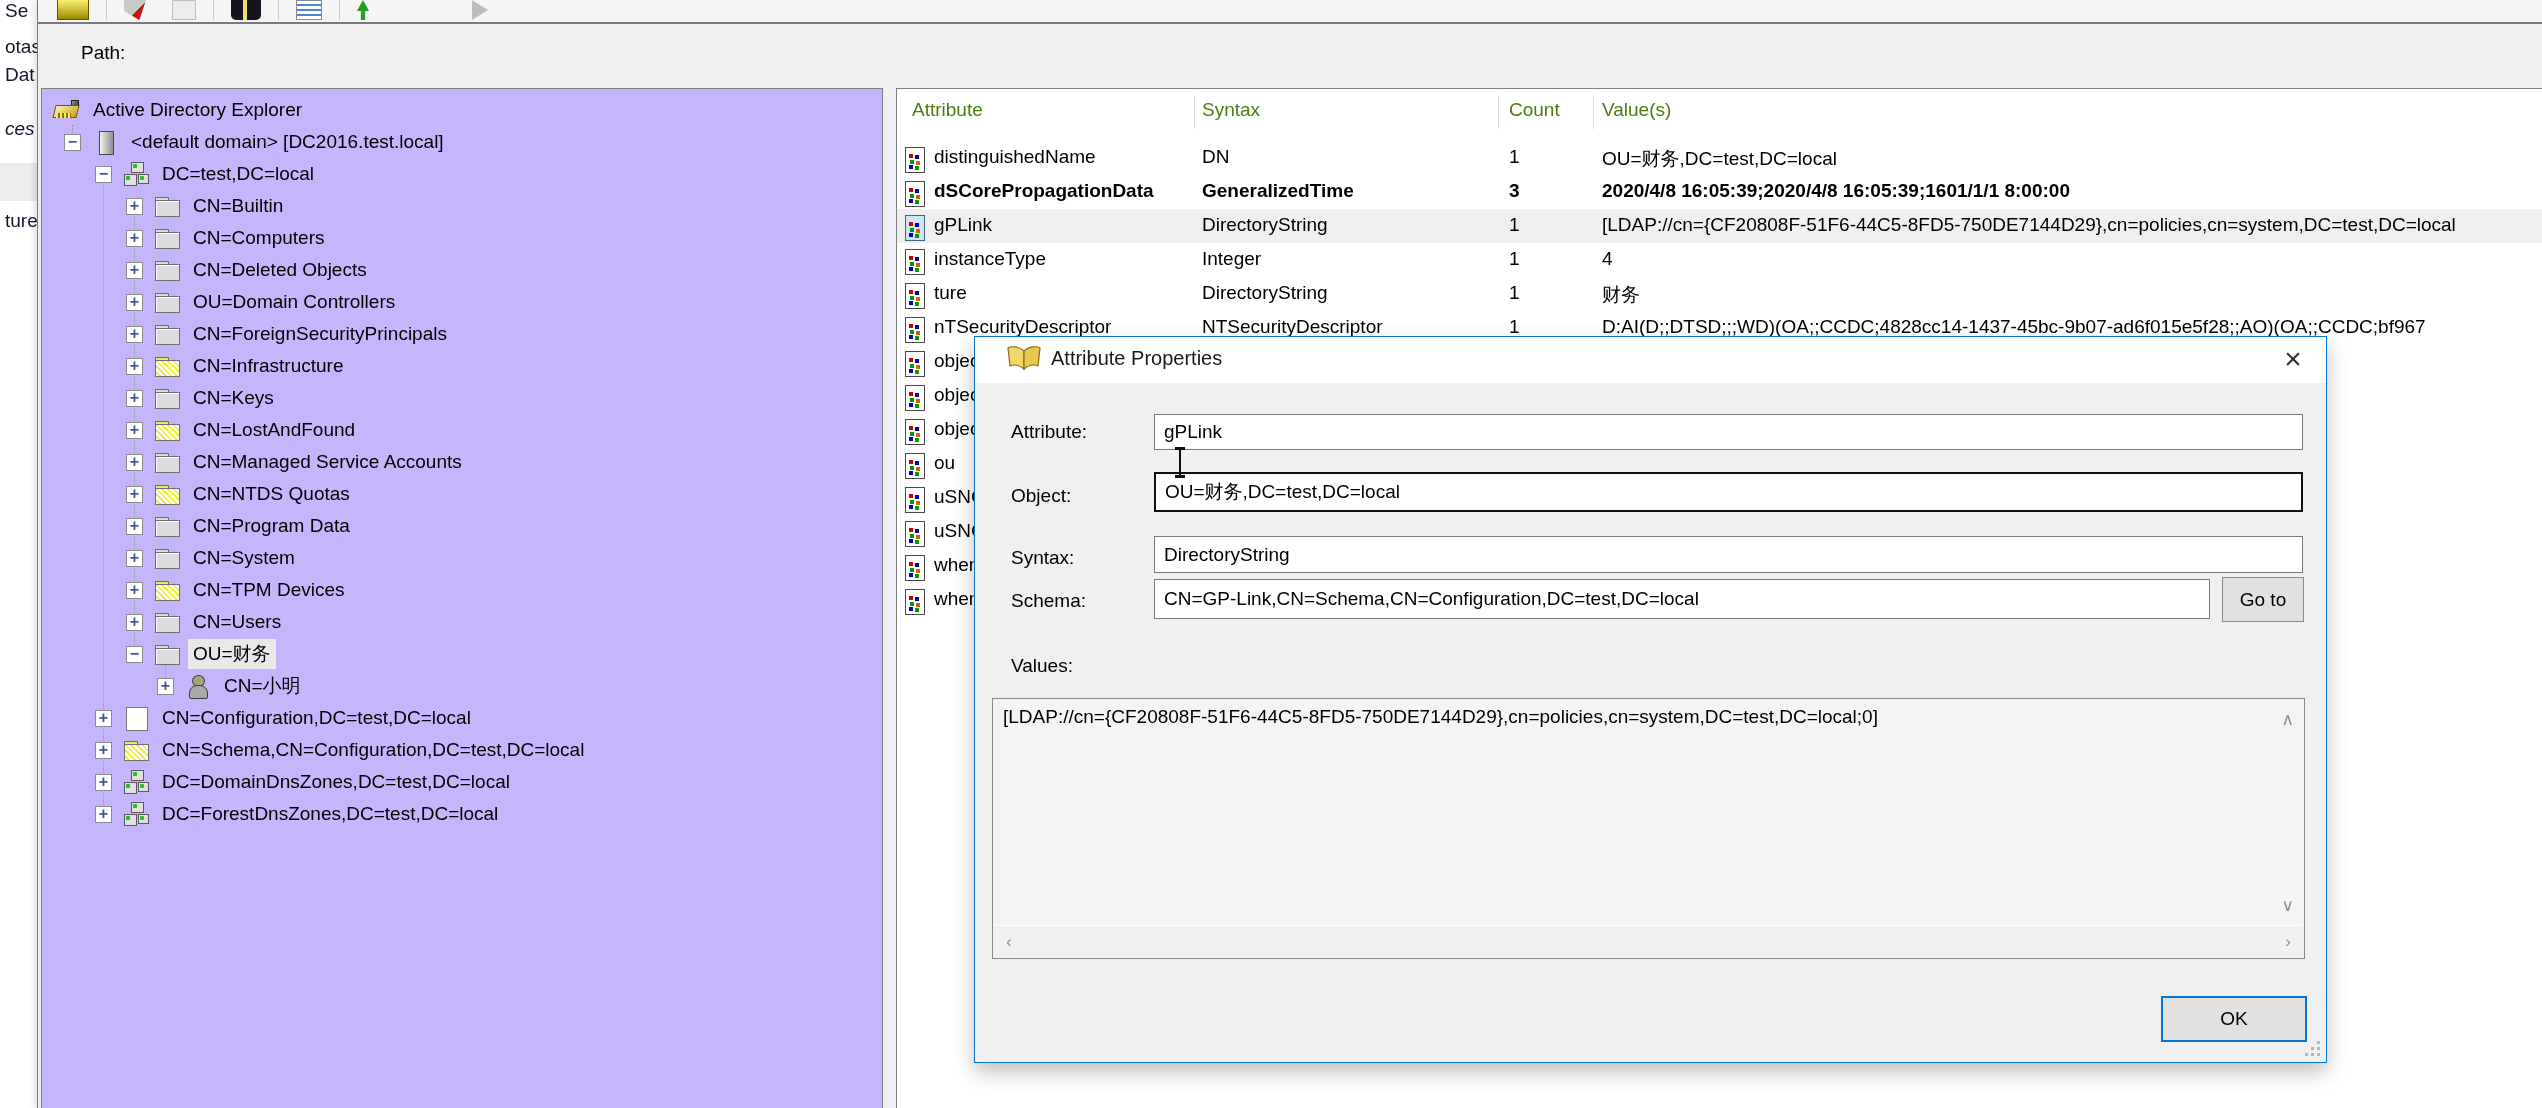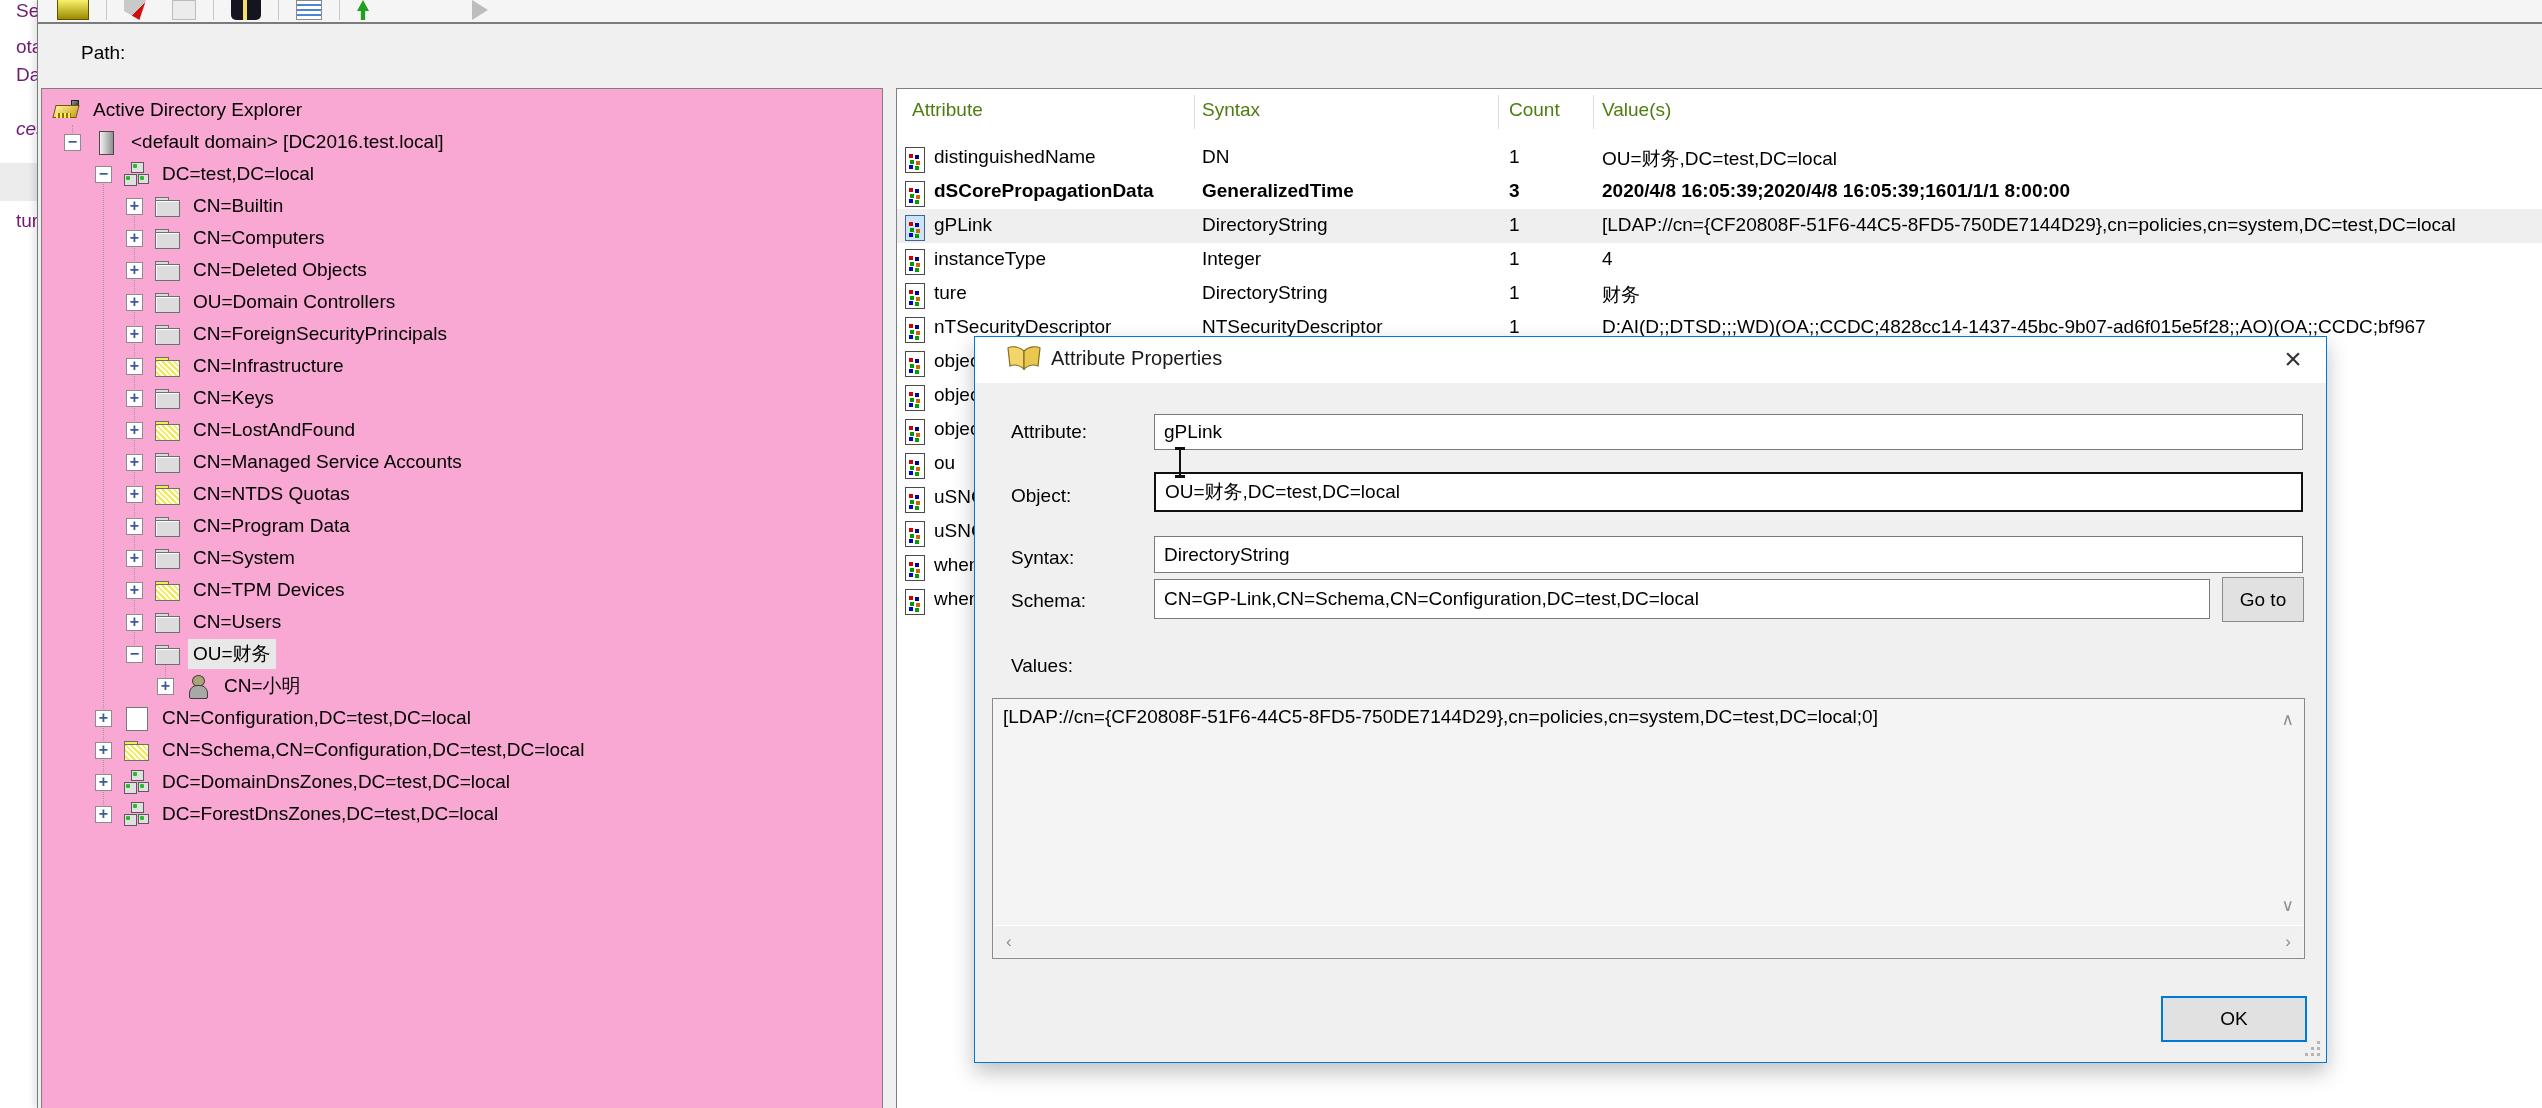--- a/index.html
+++ b/index.html
@@ -1,21 +1,21 @@
 <!DOCTYPE html>
 <html><head>
 <meta charset="utf-8">
 <style>
   *{margin:0;padding:0;box-sizing:border-box}
   html,body{background:#fff}
   .stage{position:relative;width:2542px;height:1108px;overflow:hidden;background:#fff;
          font-family:"Liberation Sans","DejaVu Sans",sans-serif;font-size:19px;color:#000;}
 
   
-  .bgfrag{position:absolute;left:16px;color:#701a75;white-space:nowrap}
+  .bgfrag{position:absolute;left:5px;color:#0f172a;white-space:nowrap}
   .bgband{position:absolute;left:0;top:163px;width:37px;height:38px;background:#ececec}
 
   
   .mainwin{position:absolute;left:37px;top:0;right:0;bottom:0;background:#f0f0f0;
            border-left:1px solid #7a7a7a;box-shadow:-4px 0 6px rgba(0,0,0,.10)}
   .toolbar{position:absolute;left:0;right:0;top:0;height:24px;background:#f5f5f5;
            border-bottom:2px solid #7b7b7b;overflow:hidden}
   #toolbar-icons{display:flex;align-items:flex-start;height:20px;padding-left:6px}
   .tbicon{height:20px;width:32px;margin:0 13px;flex:none}
   .tbsep{width:1px;height:20px;background:#c9c9c9;margin:0 4px;flex:none}
@@ -27,21 +27,21 @@
   .back-icon{width:12px;background:#21a121;clip-path:polygon(50% 0,100% 55%,68% 55%,68% 100%,32% 100%,32% 55%,0 55%)}
   .forward-icon{width:16px;margin-left:90px;background:#bdbdbd;clip-path:polygon(0 0,100% 50%,0 100%)}
 
   .pathbar{position:absolute;left:0;right:0;top:24px;height:64px;background:#f0f0f0}
   .pathlabel{position:absolute;left:43px;top:18px}
   .pathinput{position:absolute;left:76px;top:16px;width:663px;height:34px;background:#fff;
              border:1px solid #7a7a7a;box-shadow:inset 1px 1px 0 #d0d0d0;
              line-height:32px;padding:0 8px;white-space:nowrap;overflow:hidden}
 
   
-  .treepanel{position:absolute;left:3px;top:88px;width:842px;height:1020px;background:#f9a8d4;
+  .treepanel{position:absolute;left:3px;top:88px;width:842px;height:1020px;background:#c4b5fd;
              border:1px solid #7f7f7f;border-bottom:none;overflow:hidden}
   .listpanel{position:absolute;left:858px;top:88px;right:0;height:1020px;background:#fff;
              border-top:1px solid #7f7f7f;border-left:1px solid #7f7f7f;overflow:hidden}
 
   
   .trunk{position:absolute;width:1px;border-left:1px dotted #9a9a9a;z-index:0}
   .trow{position:absolute;left:2px;right:2px;height:32px;display:flex;align-items:center;z-index:1}
   .exp{width:17px;height:17px;flex:none;border:1px solid #8c8c8c;background:#fff;color:#3c5a99;
        font-size:16px;line-height:14px;text-align:center;font-weight:bold}
   .ticon{position:relative;width:26px;height:24px;flex:none;margin-left:11px}

